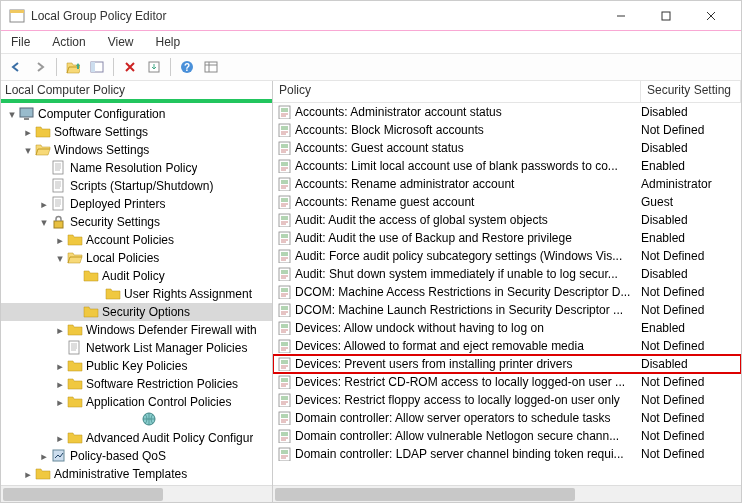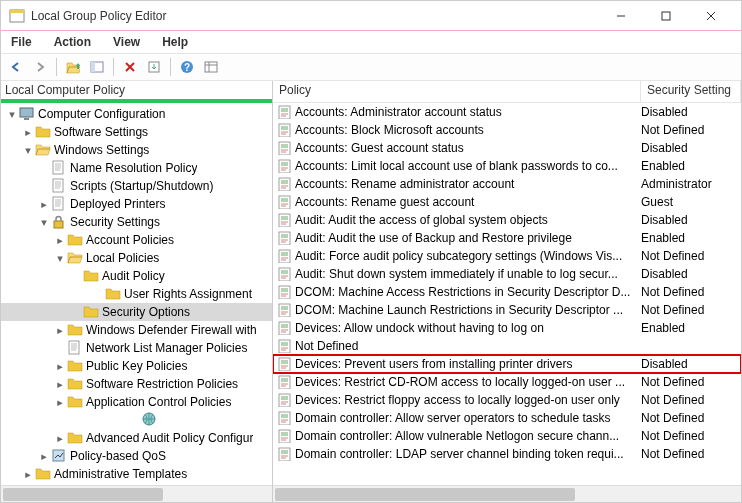--- a/index.html
+++ b/index.html
@@ -2,21 +2,21 @@
 <html><head>
 <meta charset="utf-8">
 <style>
 * { box-sizing: border-box; margin: 0; padding: 0; }
 body { font-family: "Segoe UI", Tahoma, sans-serif; font-size: 12px; background: #fff; color: #000; width: 742px; height: 503px; overflow: hidden; display: flex; flex-direction: column; border: 1px solid #ccc; }
 .titlebar { height: 30px; display: flex; align-items: center; padding: 0 8px; background: #fff; border-bottom: 1px solid #f9a8d4; }
 .titlebar .icon { width: 16px; height: 16px; margin-right: 6px; }
 .titlebar .title { flex: 1; color: #333; }
 .winbtns { display: flex; gap: 0; }
 .winbtn { width: 45px; height: 28px; display: flex; align-items: center; justify-content: center; color: #555; }
-.menubar { height: 22px; display: flex; align-items: center; padding: 0 6px; gap: 14px; color: #333; font-weight: bold; }
+.menubar { height: 22px; display: flex; align-items: center; padding: 0 6px; gap: 14px; color: #333; }
 .menubar span { padding: 2px 4px; }
 .toolbar { height: 28px; border-top: 1px solid #e5e5e5; border-bottom: 1px solid #e5e5e5; display: flex; align-items: center; padding: 0 4px; gap: 2px; background: #fdfdfd; }
 .tbtn { width: 22px; height: 22px; display: flex; align-items: center; justify-content: center; border: 1px solid transparent; }
 .tsep { width: 1px; height: 18px; background: #ccc; margin: 0 3px; }
 .main { flex: 1; display: flex; overflow: hidden; }
 .tree-panel { width: 272px; border-right: 1px solid #ccc; display: flex; flex-direction: column; overflow: hidden; }
 .tree-header { height: 22px; border-bottom: 4px solid #22c55e; padding: 2px 4px; color: #333; }
 .tree { flex: 1; overflow: hidden; padding: 2px 0; }
 .tree-row { display: flex; align-items: center; height: 18px; white-space: nowrap; padding-right: 4px; }
 .tree-row .tw { width: 14px; text-align: center; color: #666; font-size: 11px; flex-shrink:0; }
@@ -487,20 +487,21 @@
           </span>
           <span class="pol">Devices: Allow undock without having to log on</span>
           <span class="set">Enabled</span>
         </div>
         <div class="list-row">
           <span class="ric">
             <svg width="14" height="14">
               <use href="#regpage"></use>
             </svg>
           </span>
+          <span class="pol">Devices: Allowed to format and eject removable media</span>
           <span class="set">Not Defined</span>
         </div>
         <div class="list-row highlight">
           <span class="ric">
             <svg width="14" height="14">
               <use href="#regpage"></use>
             </svg>
           </span>
           <span class="pol">Devices: Prevent users from installing printer drivers</span>
           <span class="set">Disabled</span>

